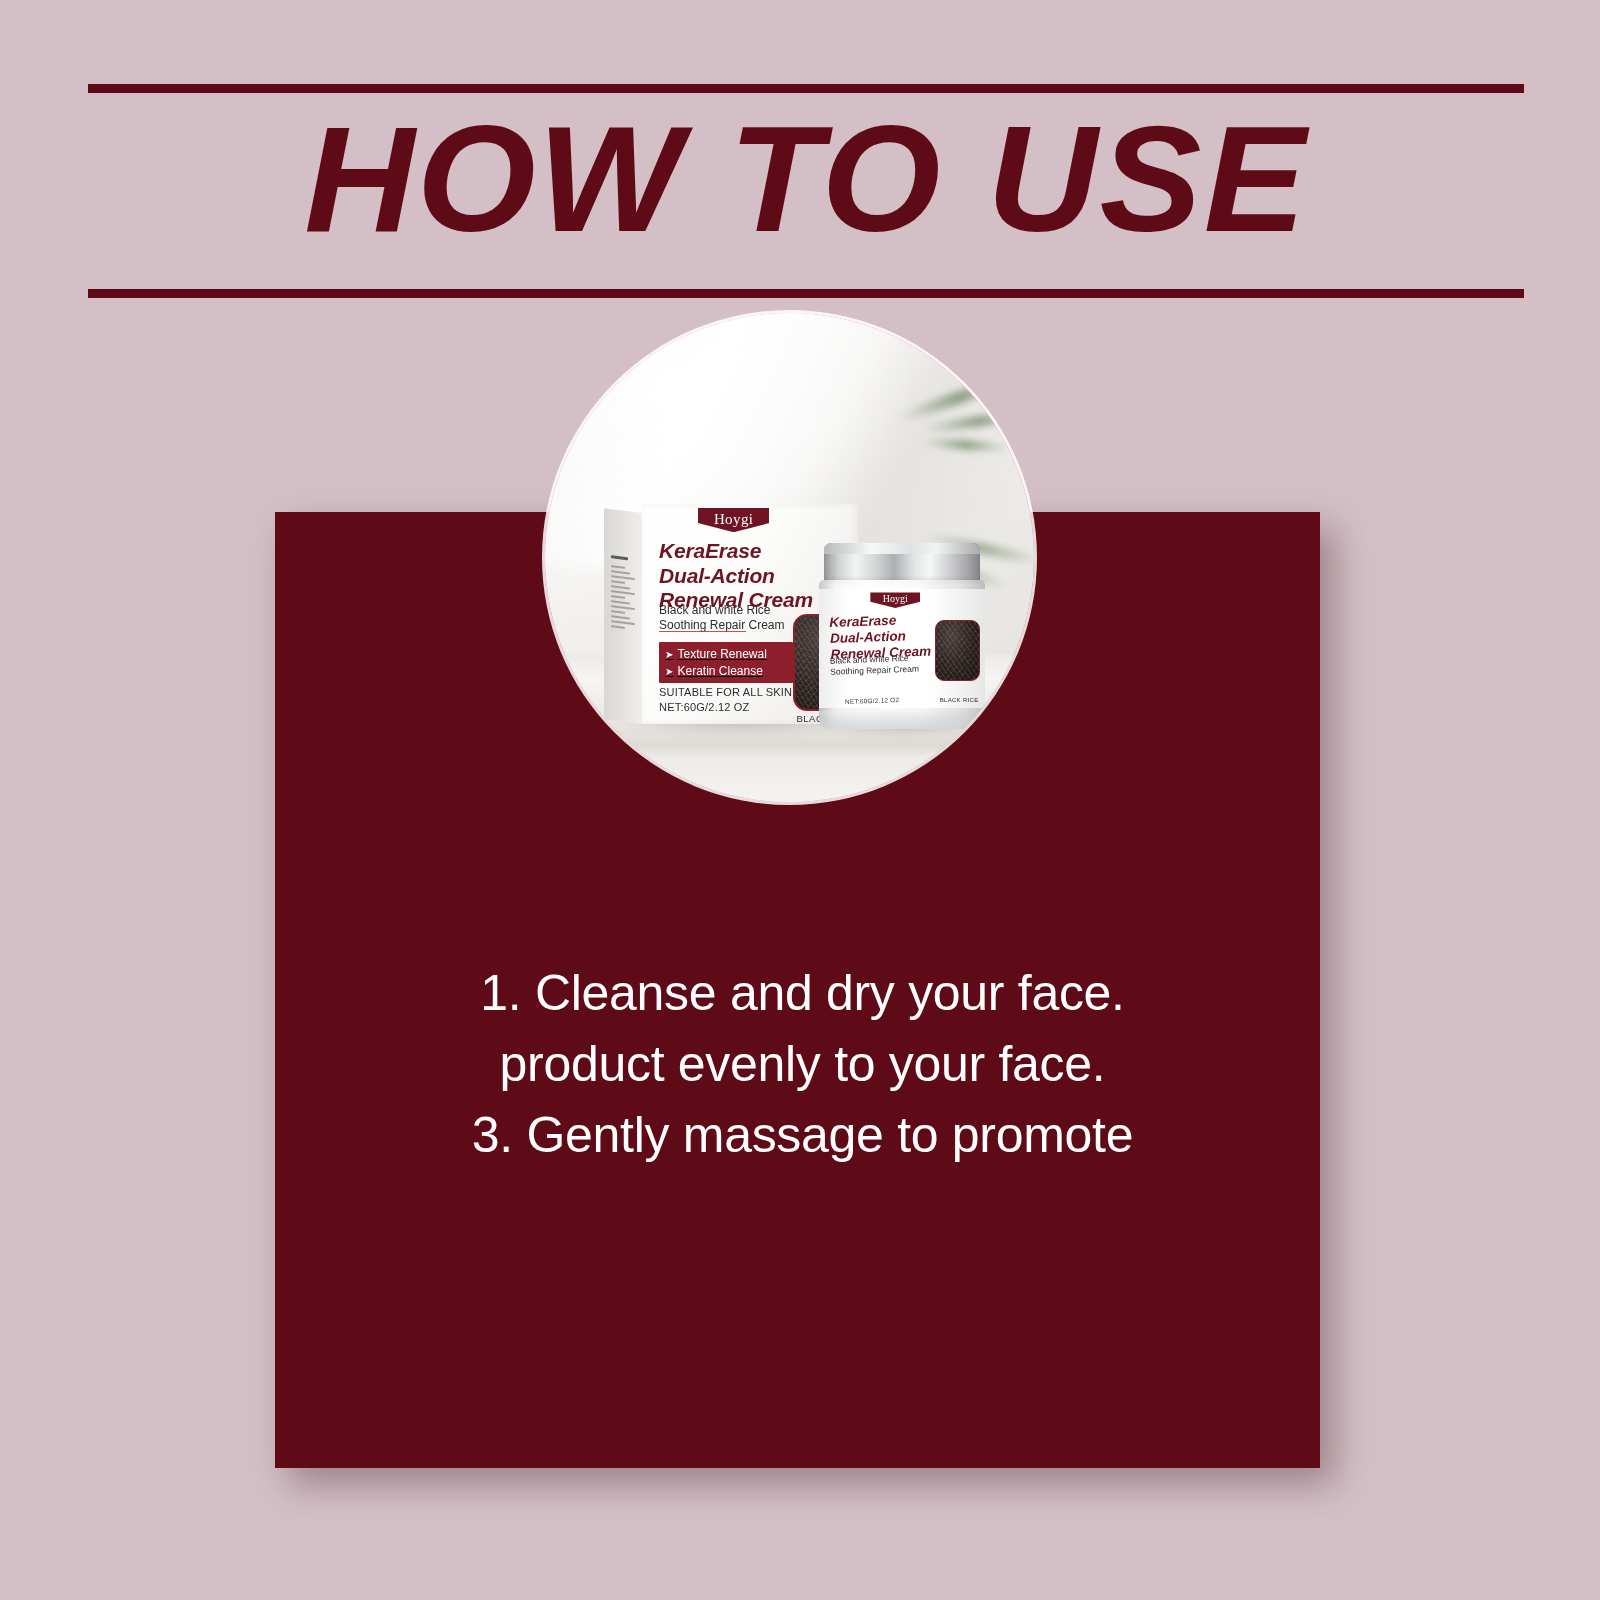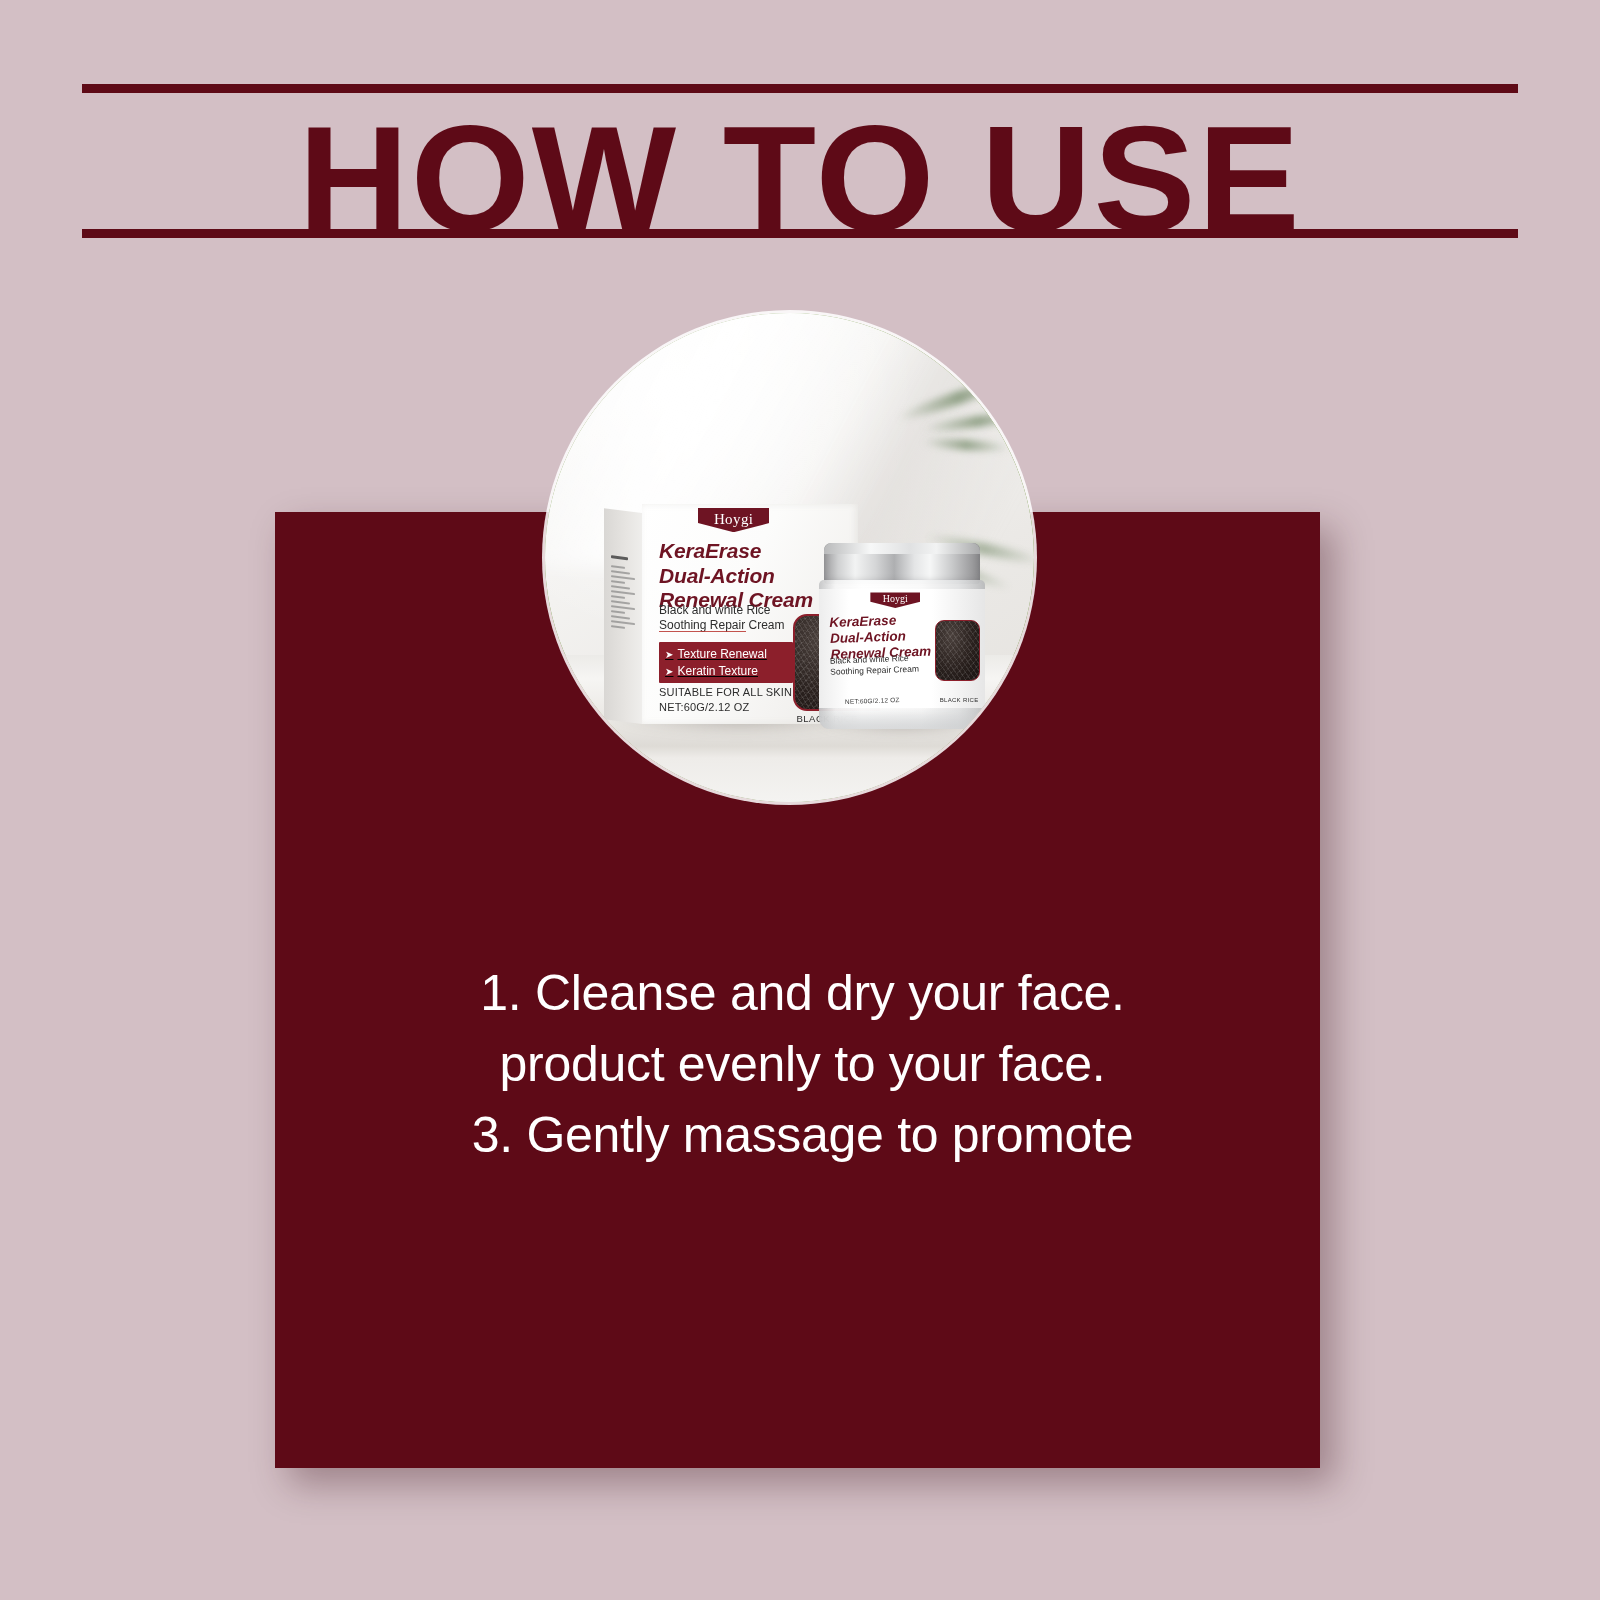--- a/index.html
+++ b/index.html
@@ -11,24 +11,25 @@
     height: 1600px;
     background: #d3bfc5;
     font-family: "Liberation Sans", sans-serif;
     overflow: hidden;
     position: relative;
   }
 
   
   #header {
     position: absolute;
-    left: 82px;
+    left: 88px;
     top: 84px;
     width: 1436px;
-    height: 154px;
+    height: 214px;
+    font-style: italic;
   }
   .rule {
     position: absolute;
     left: 0;
     width: 100%;
     height: 9px;
     background: #5e0a17;
   }
   .rule.top { top: 0; }
   .rule.bottom { bottom: 0; }
@@ -78,21 +79,21 @@
 
   
   #product-photo {
     position: absolute;
     left: 545px;
     top: 313px;
     width: 489px;
     height: 489px;
     border-radius: 50%;
     overflow: hidden;
-    background: #4d7c0f;
+    background: #ec4899;
     box-shadow: 0 0 0 3px rgba(255,255,255,0.85);
   }
   .photo-inner {
     position: absolute;
     inset: 0;
     background:
       radial-gradient(circle at 26% 16%, rgba(255,255,255,0.95) 0%, rgba(255,255,255,0) 45%),
       linear-gradient(150deg, #fbfbfa 0%, #f3f2f0 38%, #ebe9e6 64%, #e3e1dd 100%);
   }
   
@@ -515,21 +516,21 @@
           <div>Soothing Repair Cream</div>
         </div>
 
         <div class="carton-divider"></div>
 
         <div class="carton-features">
           <div class="feat">
             <span class="arrow">➤</span><span>Texture Renewal</span>
           </div>
           <div class="feat">
-            <span class="arrow">➤</span><span>Keratin Texture</span>
+            <span class="arrow">➤</span><span>Keratin Cleanse</span>
           </div>
         </div>
 
         <div class="carton-footer">
           <div>SUITABLE FOR ALL SKIN</div>
           <div>NET:60G/2.12 OZ</div>
         </div>
 
         <div class="rice-window"></div>
         <div class="rice-caption">BLACK RICE</div>

